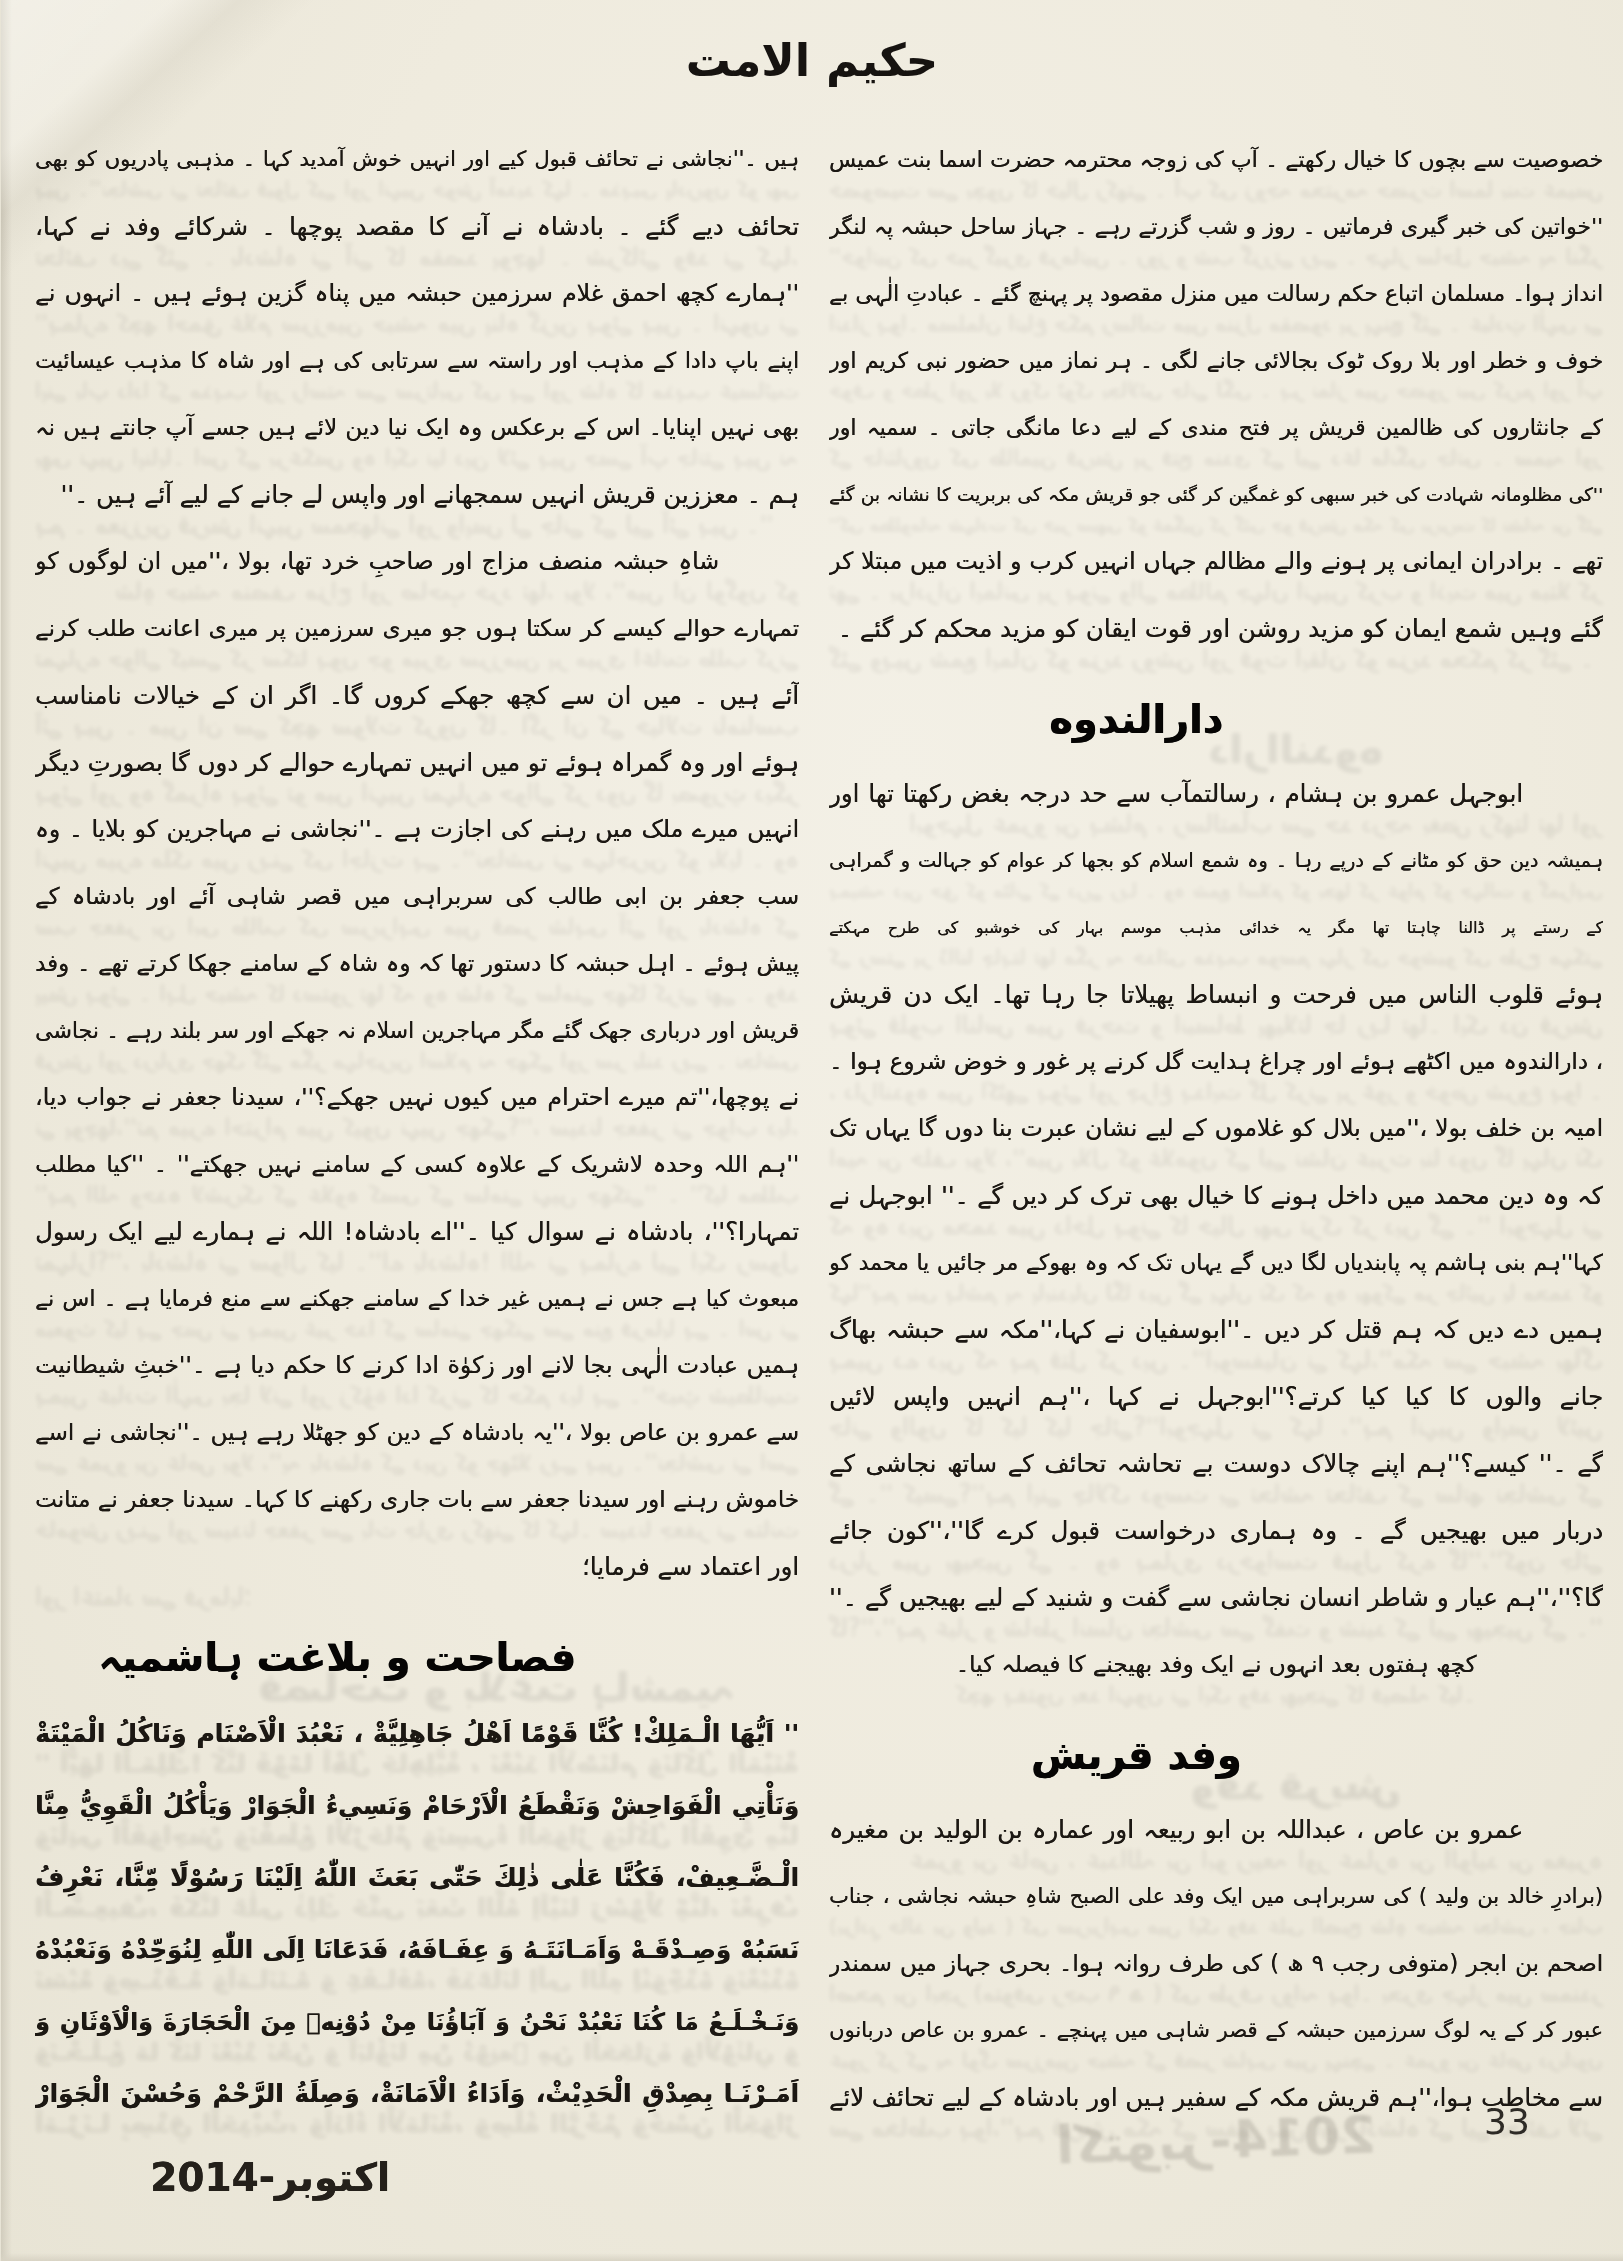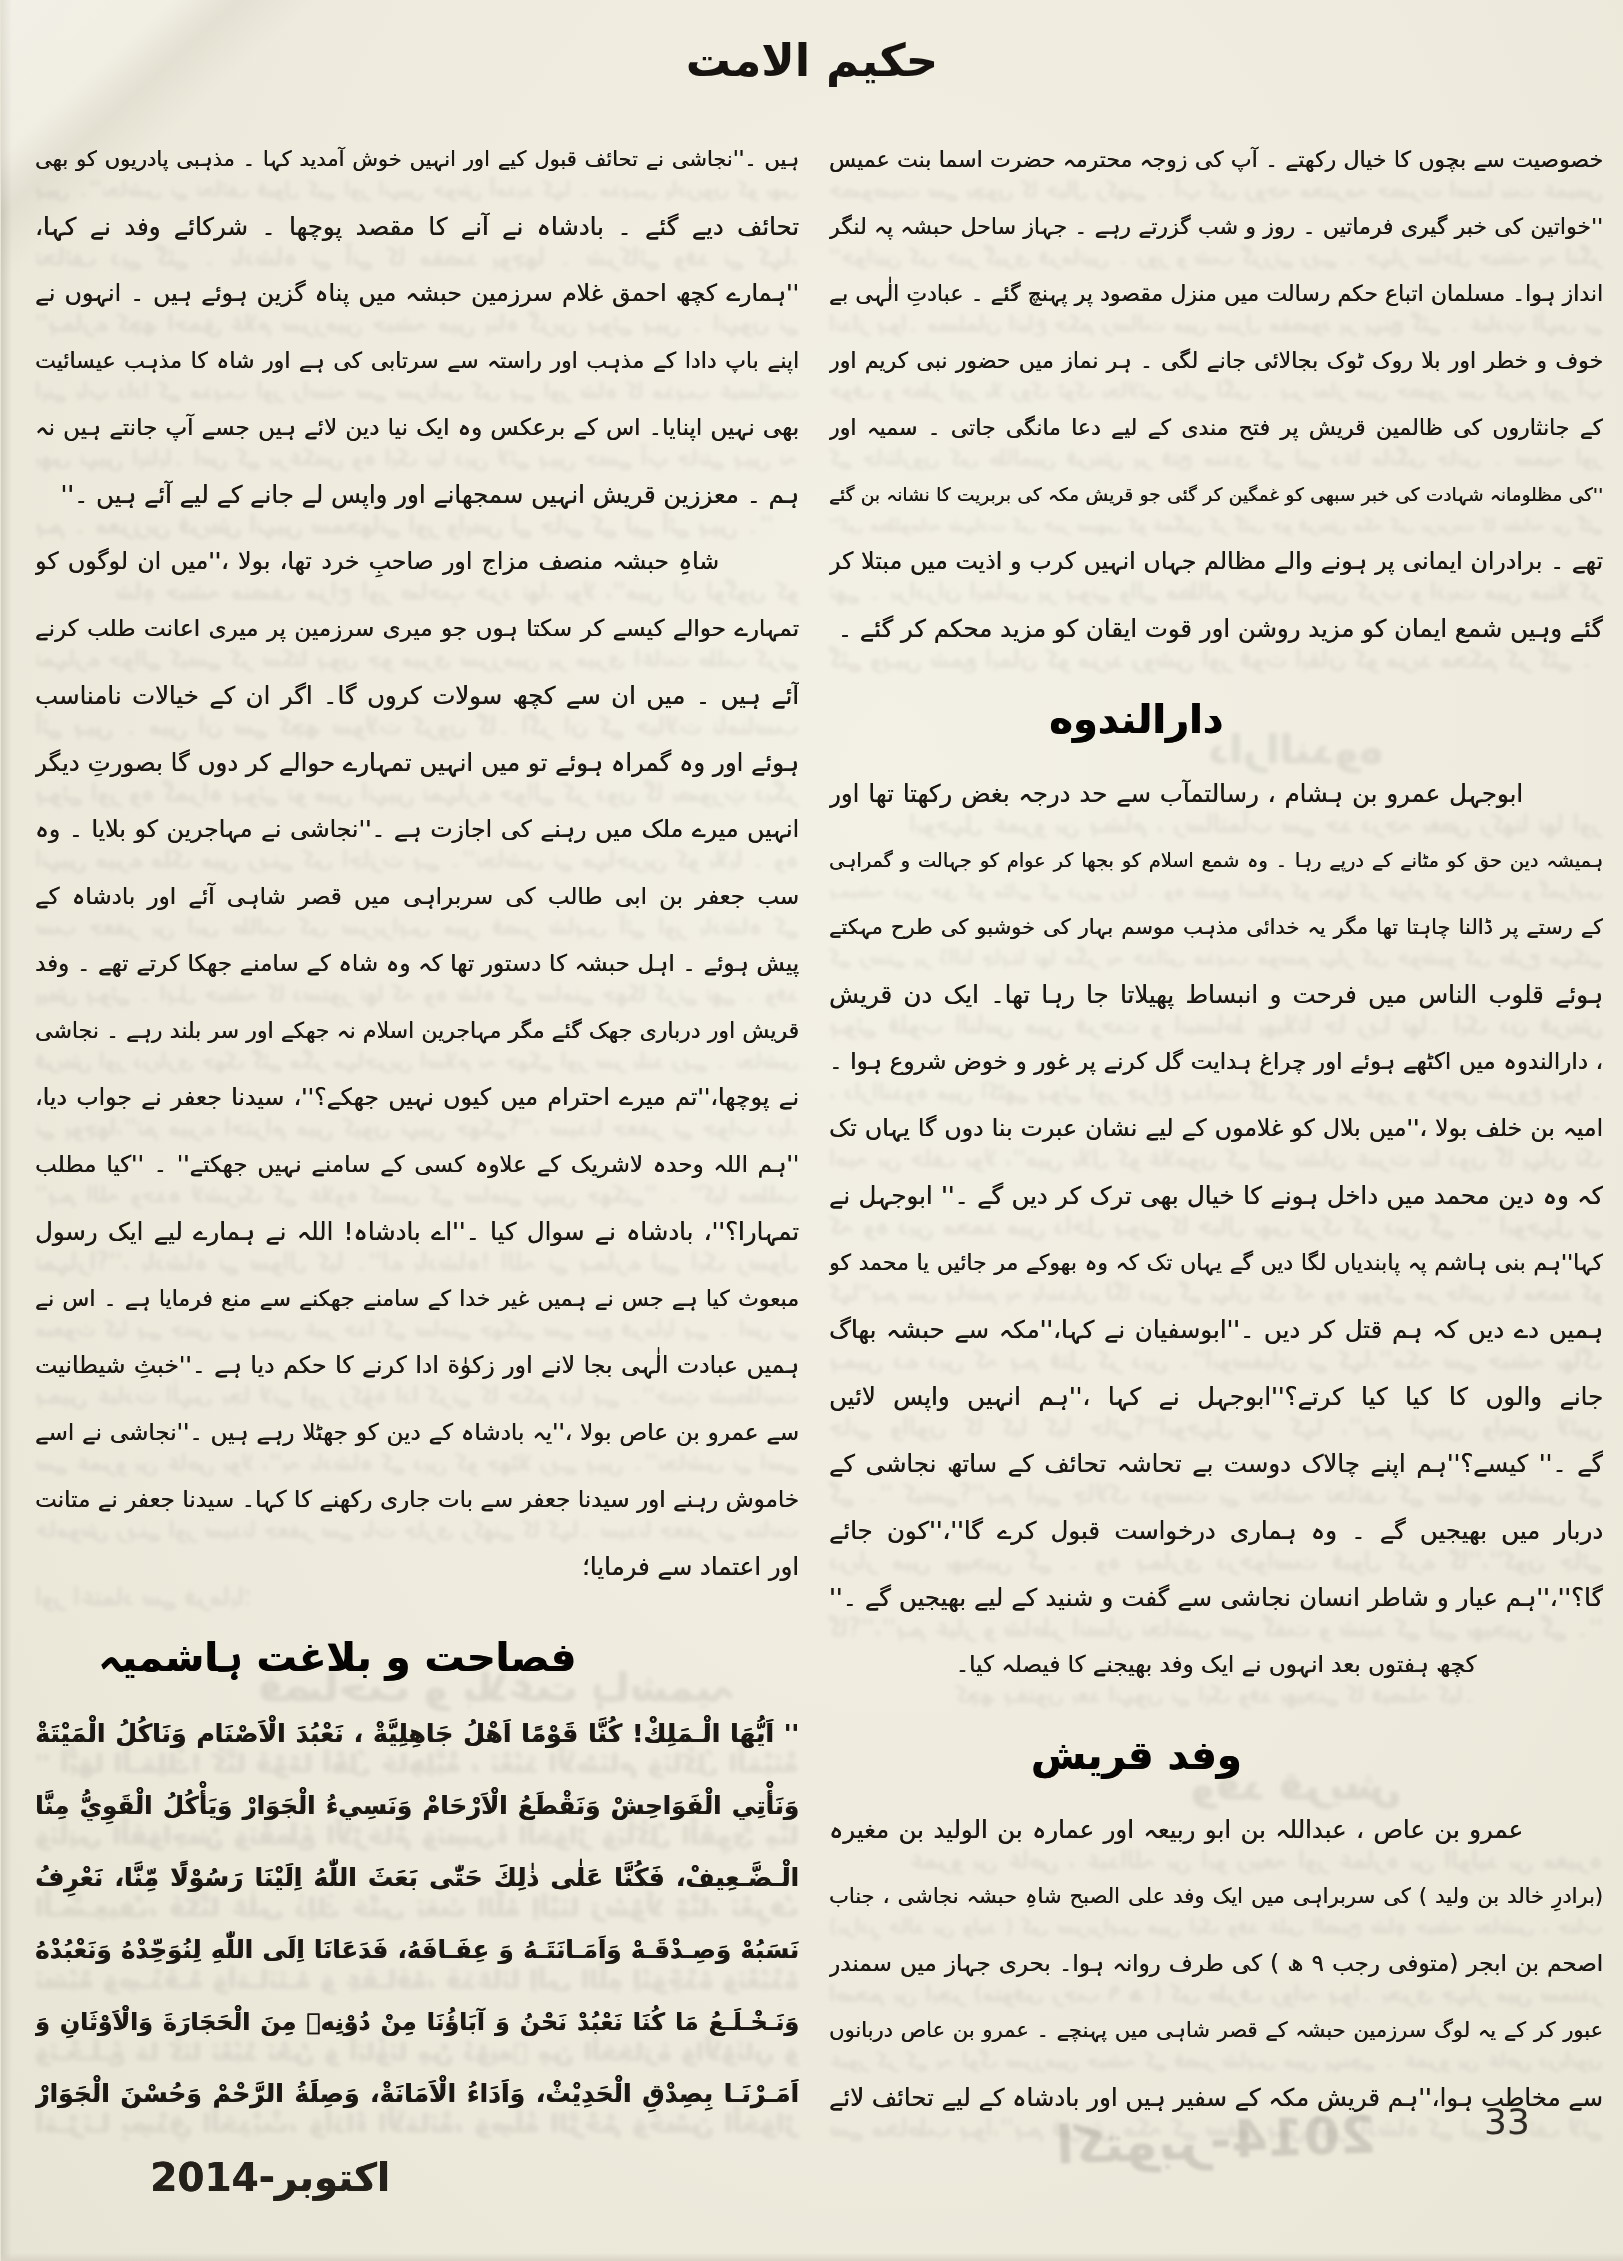--- a/index.html
+++ b/index.html
@@ -160,21 +160,21 @@
         <div class="line" style="font-size: 22px;">خوف و خطر اور بلا روک ٹوک بجالائی جانے لگی ۔ ہر نماز میں حضور نبی کریم اور آپ</div>
         <div class="line" style="font-size: 22px;">کے جانثاروں کی ظالمین قریش پر فتح مندی کے لیے دعا مانگی جاتی ۔ سمیہ اور یاسر</div>
         <div class="line" style="font-size: 18.5px;">''کی مظلومانہ شہادت کی خبر سبھی کو غمگین کر گئی جو قریش مکہ کی بربریت کا نشانہ بن گئے</div>
         <div class="line" style="font-size: 23.6px;">تھے ۔ برادران ایمانی پر ہونے والے مظالم جہاں انہیں کرب و اذیت میں مبتلا کر</div>
         <div class="line end">گئے وہیں شمع ایمان کو مزید روشن اور قوت ایقان کو مزید محکم کر گئے ۔</div>
       </div>
     <h2 class="heading">دارالندوه</h2>
     <div class="para">
         <div class="line indent">ابوجہل عمرو بن ہشام ، رسالتمآب سے حد درجہ بغض رکھتا تھا اور</div>
         <div class="line" style="font-size: 19.3px;">ہمیشہ دین حق کو مٹانے کے درپے رہا ۔ وہ شمع اسلام کو بجھا کر عوام کو جہالت و گمراہی</div>
-        <div class="line" style="font-size: 21px;">کے رستے پر ڈالنا چاہتا تھا مگر یہ خدائی مذہب موسم بہار کی خوشبو کی طرح مہکتے</div>
+        <div class="line" style="font-size: 16px;">کے رستے پر ڈالنا چاہتا تھا مگر یہ خدائی مذہب موسم بہار کی خوشبو کی طرح مہکتے</div>
         <div class="line">ہوئے قلوب الناس میں فرحت و انبساط پھیلاتا جا رہا تھا۔ ایک دن قریش</div>
         <div class="line" style="font-size: 23px;">، دارالندوہ میں اکٹھے ہوئے اور چراغ ہدایت گل کرنے پر غور و خوض شروع ہوا ۔</div>
         <div class="line" style="font-size: 23.6px;">امیہ بن خلف بولا ،''میں بلال کو غلاموں کے لیے نشان عبرت بنا دوں گا یہاں تک</div>
         <div class="line">کہ وہ دین محمد میں داخل ہونے کا خیال بھی ترک کر دیں گے ۔'' ابوجہل نے</div>
         <div class="line" style="font-size: 22px;">کہا''ہم بنی ہاشم پہ پابندیاں لگا دیں گے یہاں تک کہ وہ بھوکے مر جائیں یا محمد کو</div>
         <div class="line">ہمیں دے دیں کہ ہم قتل کر دیں ۔''ابوسفیان نے کہا،''مکہ سے حبشہ بھاگ</div>
         <div class="line">جانے والوں کا کیا کیا کرتے؟''ابوجہل نے کہا ،''ہم انہیں واپس لائیں</div>
         <div class="line">گے ۔'' کیسے؟''ہم اپنے چالاک دوست بے تحاشہ تحائف کے ساتھ نجاشی کے</div>
         <div class="line">دربار میں بھیجیں گے ۔ وہ ہماری درخواست قبول کرے گا''،''کون جائے</div>
         <div class="line">گا؟''،''ہم عیار و شاطر انسان نجاشی سے گفت و شنید کے لیے بھیجیں گے ۔''</div>
@@ -228,21 +228,21 @@
     <section class="column column-left">
     <div class="para">
         <div class="line" style="font-size: 21px;">ہیں ۔''نجاشی نے تحائف قبول کیے اور انہیں خوش آمدید کہا ۔ مذہبی پادریوں کو بھی</div>
         <div class="line">تحائف دیے گئے ۔ بادشاہ نے آنے کا مقصد پوچھا ۔ شرکائے وفد نے کہا،</div>
         <div class="line" style="font-size: 23.6px;">''ہمارے کچھ احمق غلام سرزمین حبشہ میں پناہ گزین ہوئے ہیں ۔ انہوں نے</div>
         <div class="line" style="font-size: 22px;">اپنے باپ دادا کے مذہب اور راستہ سے سرتابی کی ہے اور شاہ کا مذہب عیسائیت</div>
         <div class="line" style="font-size: 23px;">بھی نہیں اپنایا۔ اس کے برعکس وہ ایک نیا دین لائے ہیں جسے آپ جانتے ہیں نہ</div>
         <div class="line end">ہم ۔ معززین قریش انہیں سمجھانے اور واپس لے جانے کے لیے آئے ہیں ۔''</div>
         <div class="line indent" style="font-size: 23.6px;">شاہِ حبشہ منصف مزاج اور صاحبِ خرد تھا، بولا ،''میں ان لوگوں کو</div>
         <div class="line" style="font-size: 23px;">تمہارے حوالے کیسے کر سکتا ہوں جو میری سرزمین پر میری اعانت طلب کرنے</div>
-        <div class="line">آئے ہیں ۔ میں ان سے کچھ سولات کروں گا۔ اگر ان کے خیالات نامناسب</div>
+        <div class="line">آئے ہیں ۔ میں ان سے کچھ جھکے کروں گا۔ اگر ان کے خیالات نامناسب</div>
         <div class="line">ہوئے اور وہ گمراہ ہوئے تو میں انہیں تمہارے حوالے کر دوں گا بصورتِ دیگر</div>
         <div class="line" style="font-size: 23.6px;">انہیں میرے ملک میں رہنے کی اجازت ہے ۔''نجاشی نے مہاجرین کو بلایا ۔ وہ</div>
         <div class="line" style="font-size: 23px;">سب جعفر بن ابی طالب کی سربراہی میں قصر شاہی آئے اور بادشاہ کے سامنے</div>
         <div class="line" style="font-size: 23px;">پیش ہوئے ۔ اہل حبشہ کا دستور تھا کہ وہ شاہ کے سامنے جھکا کرتے تھے ۔ وفد</div>
         <div class="line" style="font-size: 22px;">قریش اور درباری جھک گئے مگر مہاجرین اسلام نہ جھکے اور سر بلند رہے ۔ نجاشی</div>
         <div class="line" style="font-size: 23.6px;">نے پوچھا،''تم میرے احترام میں کیوں نہیں جھکے؟''، سیدنا جعفر نے جواب دیا،</div>
         <div class="line" style="font-size: 23px;">''ہم اللہ وحدہ لاشریک کے علاوہ کسی کے سامنے نہیں جھکتے'' ۔ ''کیا مطلب ہے</div>
         <div class="line">تمہارا؟''، بادشاہ نے سوال کیا ۔''اے بادشاہ! اللہ نے ہمارے لیے ایک رسول</div>
         <div class="line" style="font-size: 22px;">مبعوث کیا ہے جس نے ہمیں غیر خدا کے سامنے جھکنے سے منع فرمایا ہے ۔ اس نے</div>
         <div class="line" style="font-size: 23.6px;">ہمیں عبادت الٰہی بجا لانے اور زکوٰة ادا کرنے کا حکم دیا ہے ۔''خبثِ شیطانیت</div>

